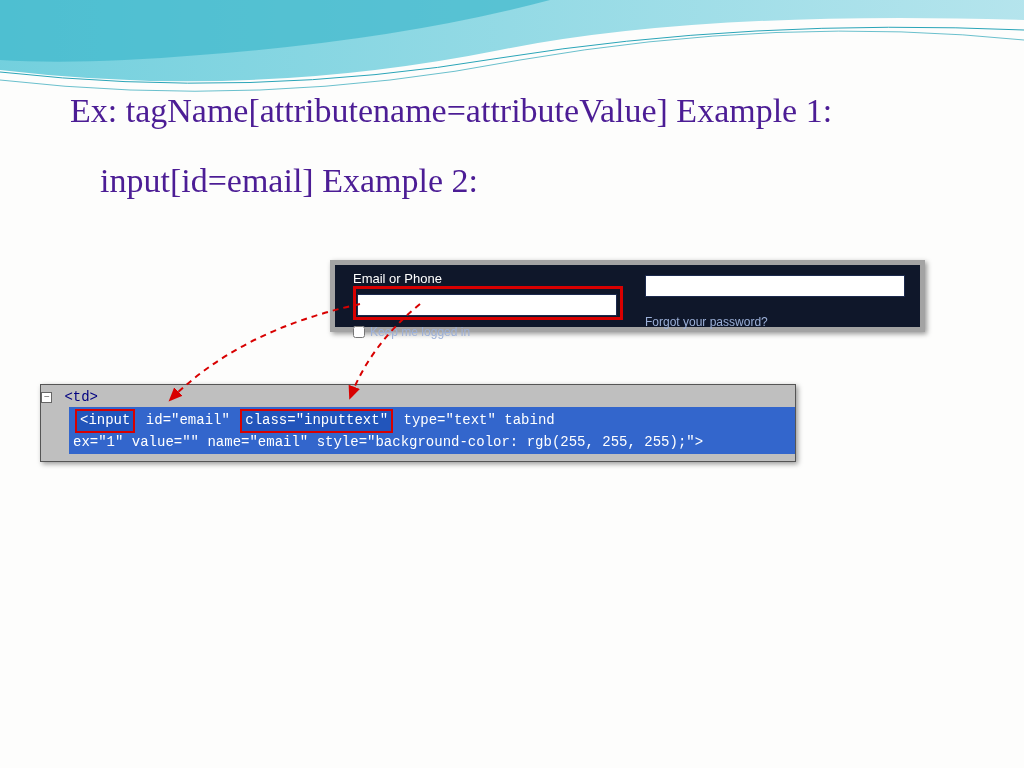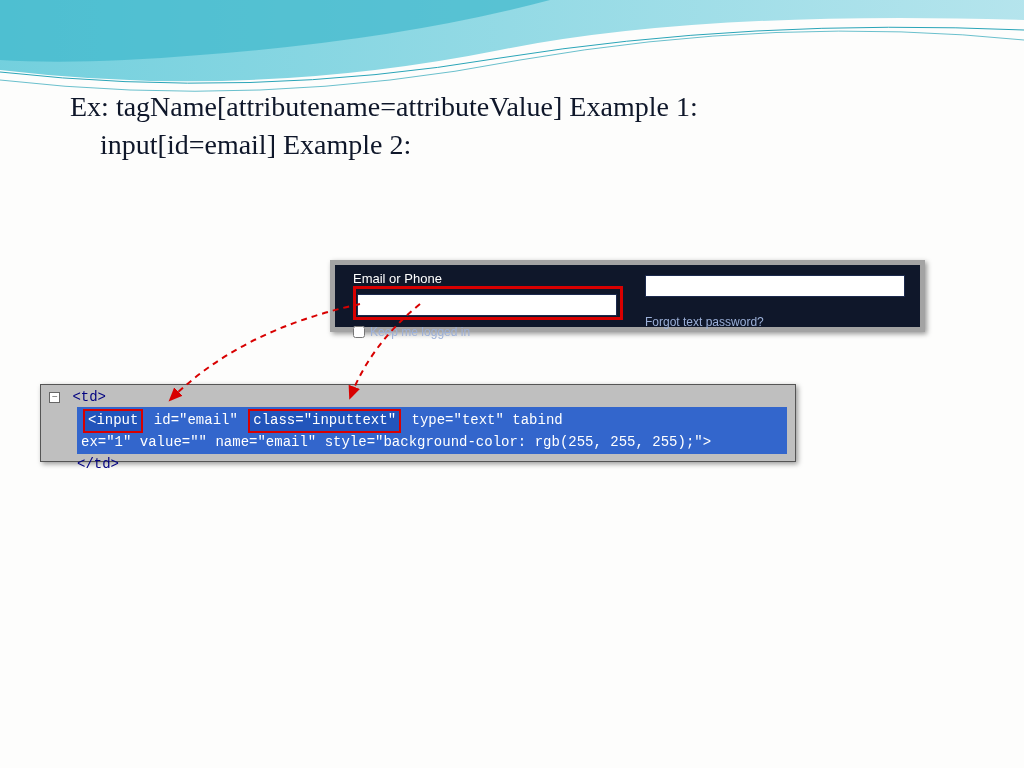--- a/index.html
+++ b/index.html
@@ -15,25 +15,25 @@
   position: absolute;
   top: 0;
   left: 0;
   width: 1024px;
   height: 110px;
 }
 .content-text {
   position: absolute;
   top: 88px;
   left: 70px;
-  font-size: 28px;
-  color: #0f172a;
+  font-size: 34px;
+  color: #4c1d95;
   line-height: 1.35;
 }
-.content-text .indent { padding-left: 30px; }
+.content-text .indent { padding-left: 30px; margin-top: 24px; }
 .image-area {
   position: absolute;
   top: 260px;
   left: 40px;
   width: 760px;
   height: 210px;
 }
 .fb-bar {
   position: absolute;
   top: 0;
@@ -88,21 +88,21 @@
   position: absolute;
   top: 124px;
   left: 0;
   width: 756px;
   height: 78px;
   background: #bfbfbf;
   border: 1px solid #555;
   box-shadow: 2px 2px 5px rgba(0,0,0,0.4);
   font-family: 'Courier New', monospace;
   font-size: 14px;
-  padding: 4px 8px;
+  padding: 4px 0;
   color: #000080;
 }
 .code-panel .expand-box {
   display: inline-block;
   width: 11px;
   height: 11px;
   border: 1px solid #666;
   background: #fff;
   text-align: center;
   line-height: 9px;
@@ -159,32 +159,31 @@
         <input type="text" style="">
       </div>
     </div>
     <div class="col col2">
       <input type="password" style="">
     </div>
     <div class="keep-row">
       <input type="checkbox" style="">
       <span>Keep me logged in</span>
     </div>
-    <div class="forgot">Forgot text password?</div>
+    <div class="forgot">Forgot your password?</div>
   </div>
 
   <div class="code-panel">
     <div>
       <span class="expand-box">−</span>
       <span>&lt;td&gt;</span>
     </div>
     <div class="input-line">
       <span class="hl-box">&lt;input</span><span> id="email" </span><span class="hl-box">class="inputtext"</span><span> type="text" tabind</span><br><span>ex="1" value="" name="email" style="background-color: rgb(255, 255, 255);"&gt;</span>
     </div>
-    <div class="td-close">&lt;/td&gt;</div>
   </div>
 
   <svg class="arrows">
     <defs>
       <marker id="arrowhead" markerWidth="8" markerHeight="8" refX="6" refY="3" orient="auto">
         <path d="M0,0 L7,3 L0,6 Z" fill="#d80000"></path>
       </marker>
     </defs>
     <path d="M320,44 Q200,70 130,140" fill="none" stroke="#d80000" stroke-width="2" stroke-dasharray="6,5" marker-end="url(#arrowhead)"></path>
     <path d="M380,44 Q330,85 310,138" fill="none" stroke="#d80000" stroke-width="2" stroke-dasharray="6,5" marker-end="url(#arrowhead)"></path>

